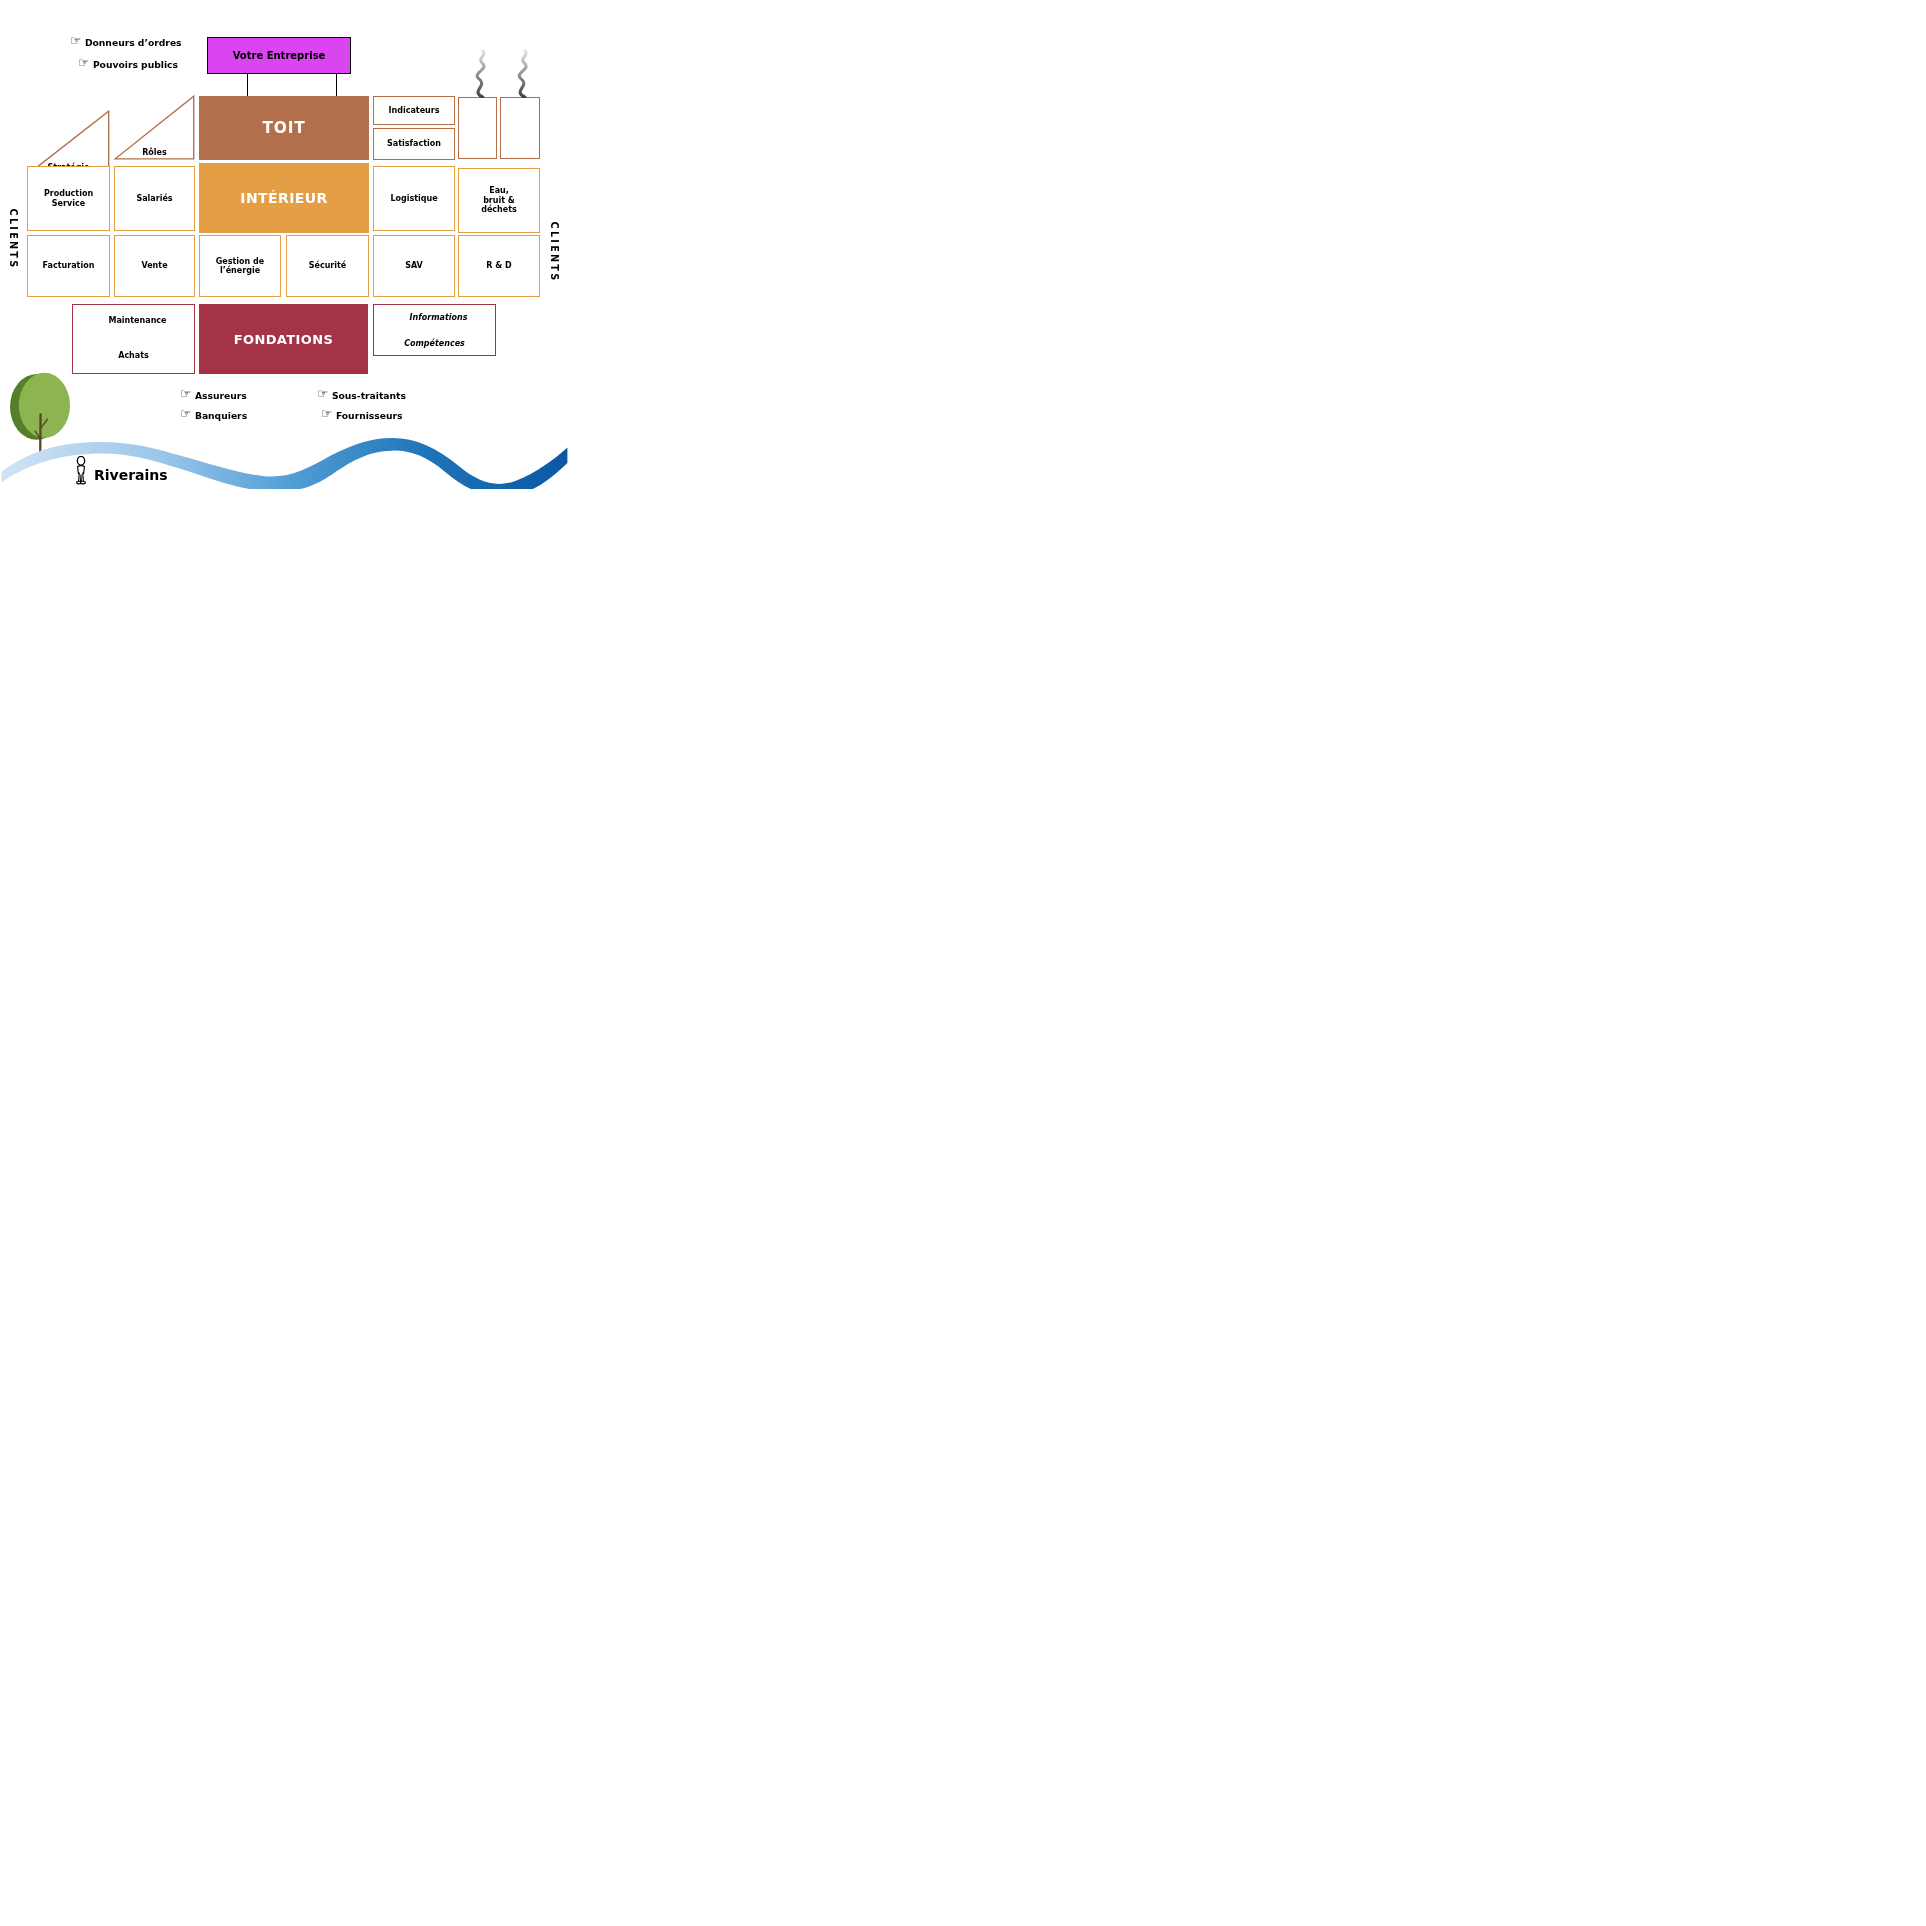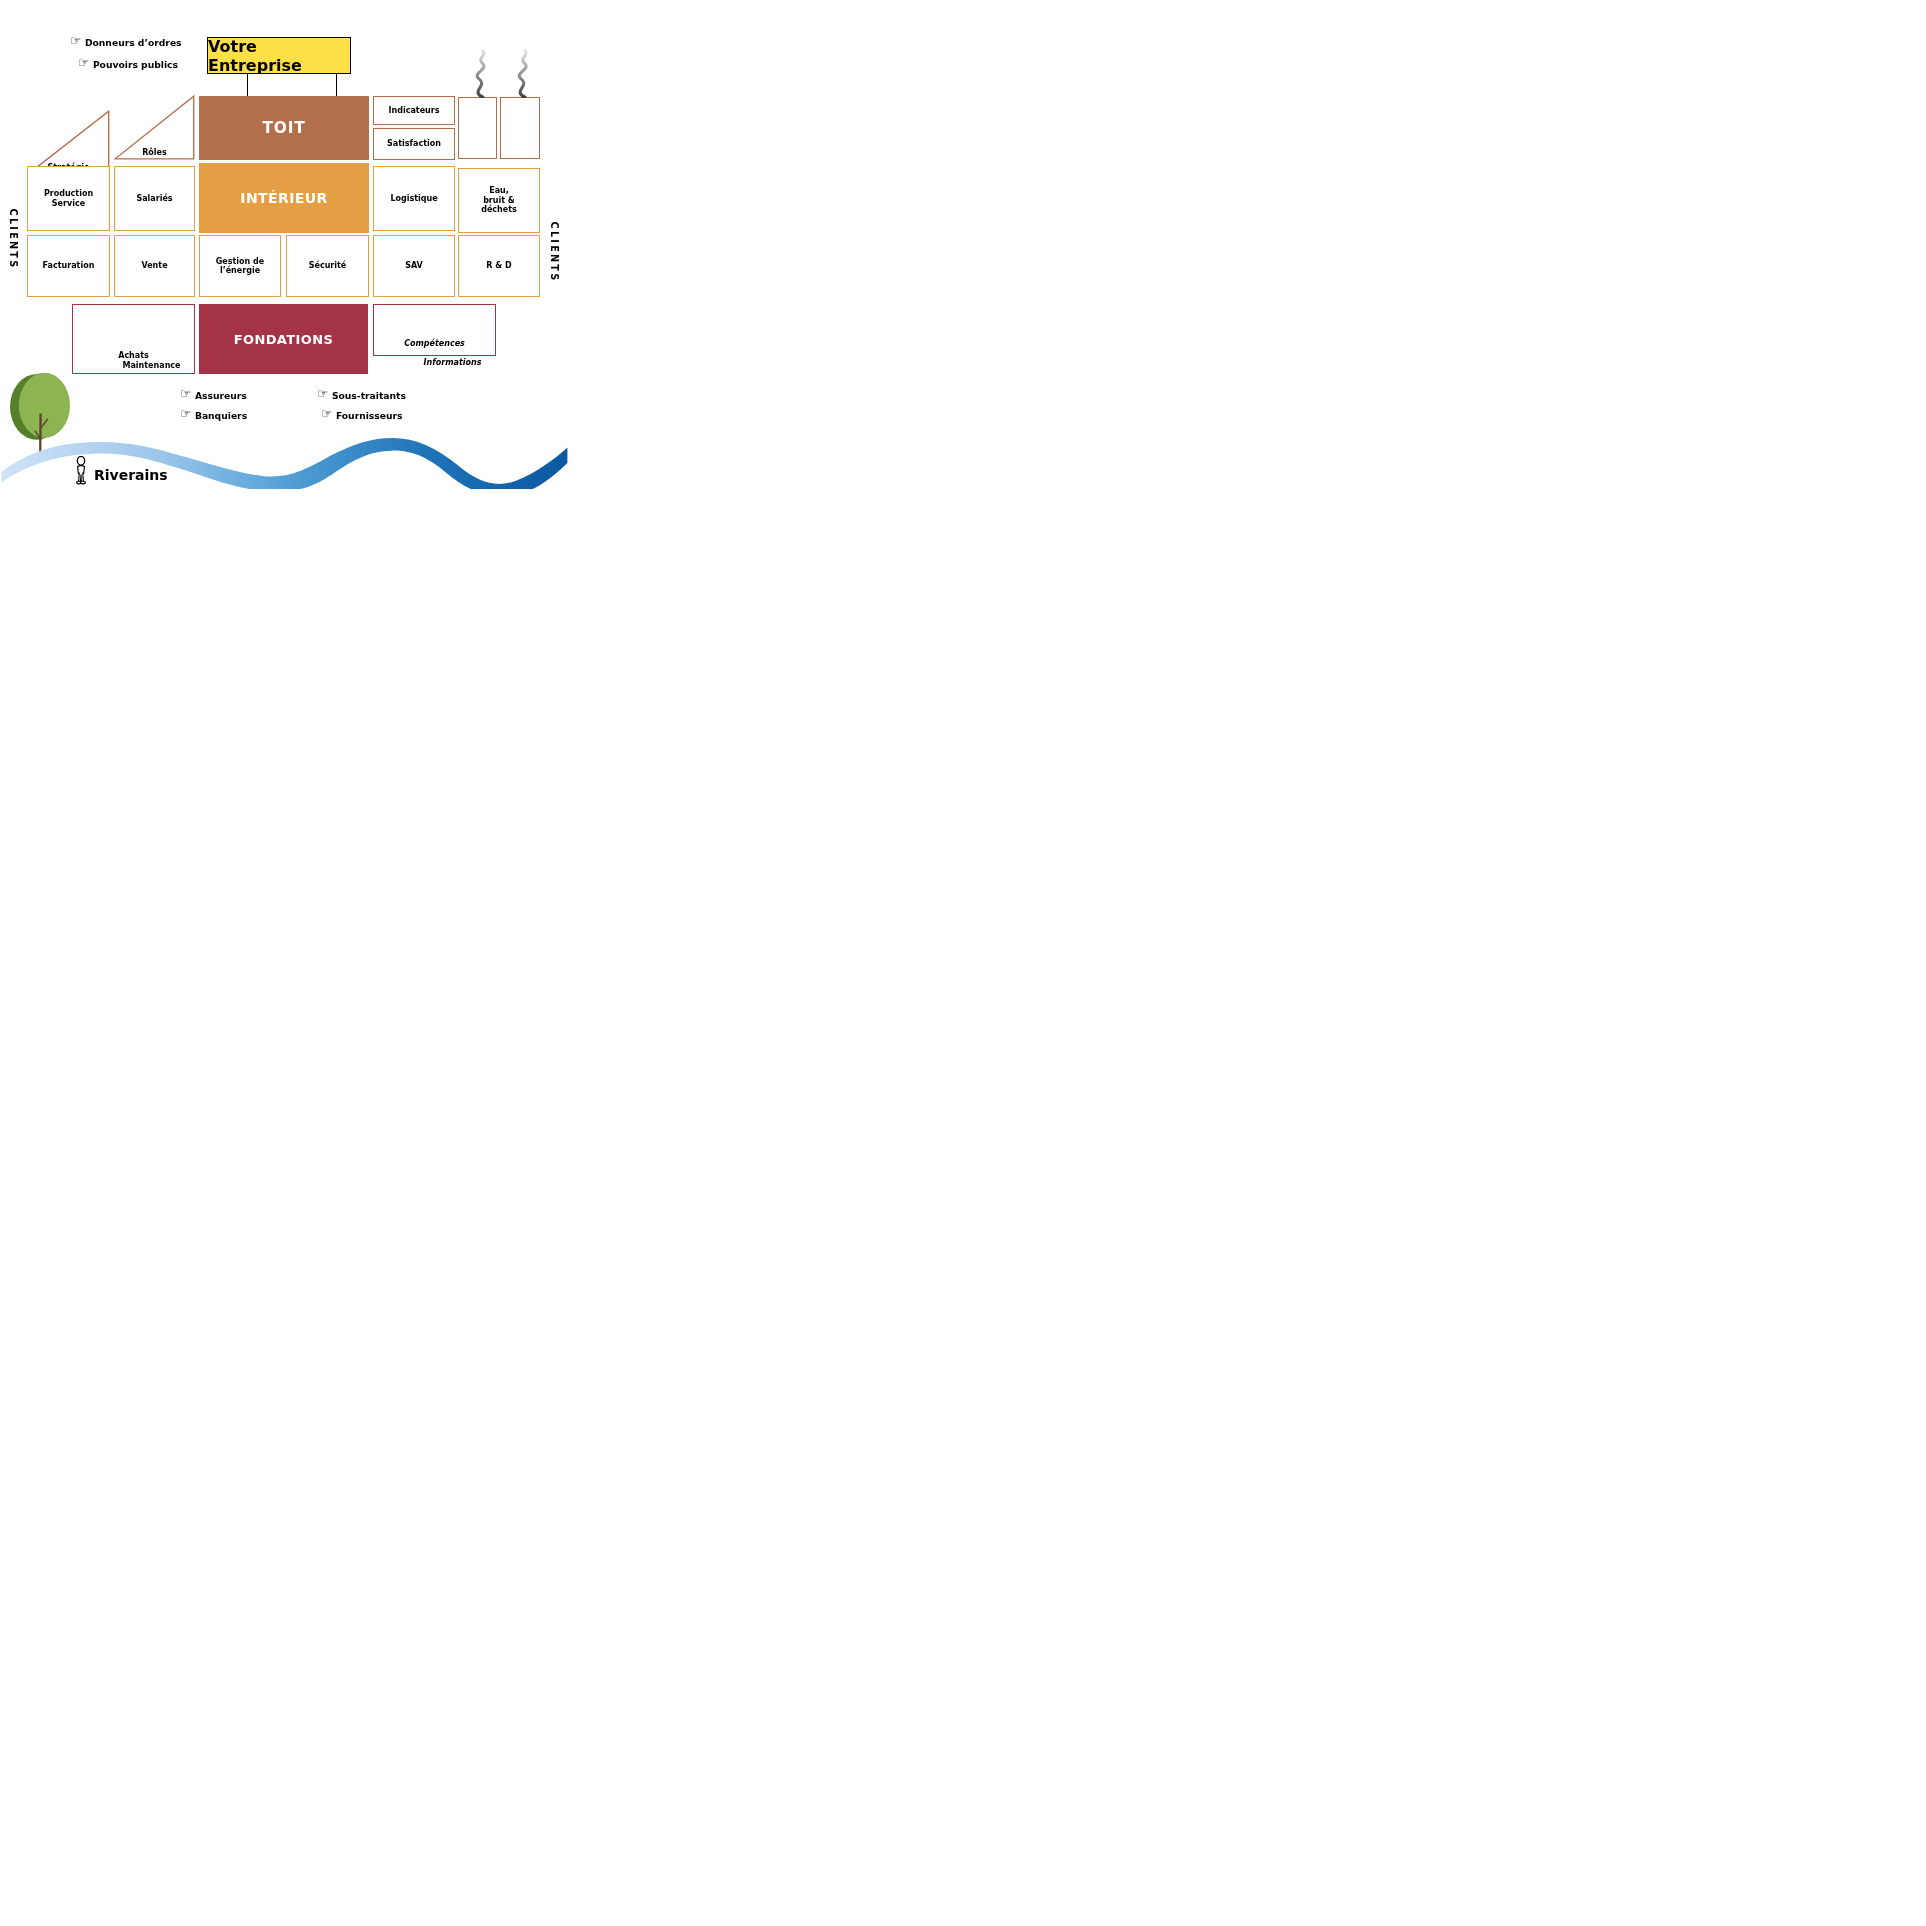--- a/index.html
+++ b/index.html
@@ -8,28 +8,28 @@
   .abs{position:absolute;}
   .box{position:absolute;background:#fff;display:flex;align-items:center;justify-content:center;text-align:center;box-sizing:border-box;}
   .cell{border:1.2px solid #e49f44;}
   .brownb{border:1.2px solid #b36f4c;}
   .redb{border:1.2px solid #a53347;}
   .cell-label{font-weight:bold;color:#000;font-size:8px;line-height:1.18;white-space:pre-line;}
   .bigblock{position:absolute;display:flex;align-items:center;justify-content:center;color:#fff;font-weight:bold;box-sizing:border-box;}
   .toit{background:#b36f4c;font-size:15.4px;letter-spacing:0.8px;}
   .interieur{background:#e49f44;font-size:14px;letter-spacing:0.4px;}
   .fondations{background:#a53347;font-size:13px;letter-spacing:0.4px;}
-  .titlebox{position:absolute;border:1.5px solid #000;background:#fde047;display:flex;align-items:center;justify-content:center;font-weight:bold;font-size:16px;box-sizing:border-box;}
+  .titlebox{position:absolute;border:1.5px solid #000;background:#d946ef;display:flex;align-items:center;justify-content:center;font-weight:bold;font-size:10px;box-sizing:border-box;}
   .vline{position:absolute;width:1.2px;background:#000;}
   .handrow{position:absolute;display:flex;align-items:center;gap:3.5px;font-weight:bold;font-size:9.2px;white-space:nowrap;}
   .handrow .glyph{font-size:12.7px;line-height:1;font-weight:normal;transform:translateY(-0.8px);}
   .clients{position:absolute;width:85px;height:14px;display:flex;align-items:center;justify-content:center;font-weight:bold;font-size:9.6px;letter-spacing:2.3px;transform:rotate(90deg);}
   .tri-label{position:absolute;bottom:2.7px;left:0;width:100%;text-align:center;font-weight:bold;font-size:8px;}
   .twoline{justify-content:flex-start;flex-direction:column;}
-  .twoline .l1{position:absolute;top:16%;left:18px;width:100%;text-align:center;margin-top:45px;}
+  .twoline .l1{position:absolute;top:16%;left:4px;width:100%;text-align:center;}
   .twoline .l2{position:absolute;top:68%;left:0;width:100%;text-align:center;}
   .riv-label{position:absolute;font-weight:bold;font-size:14px;}
 </style>
 </head>
 <body>
 
 <div class="canvas">
 
   <div class="handrow" style="left:70px;top:36px;">
     <span class="glyph">☞</span>

